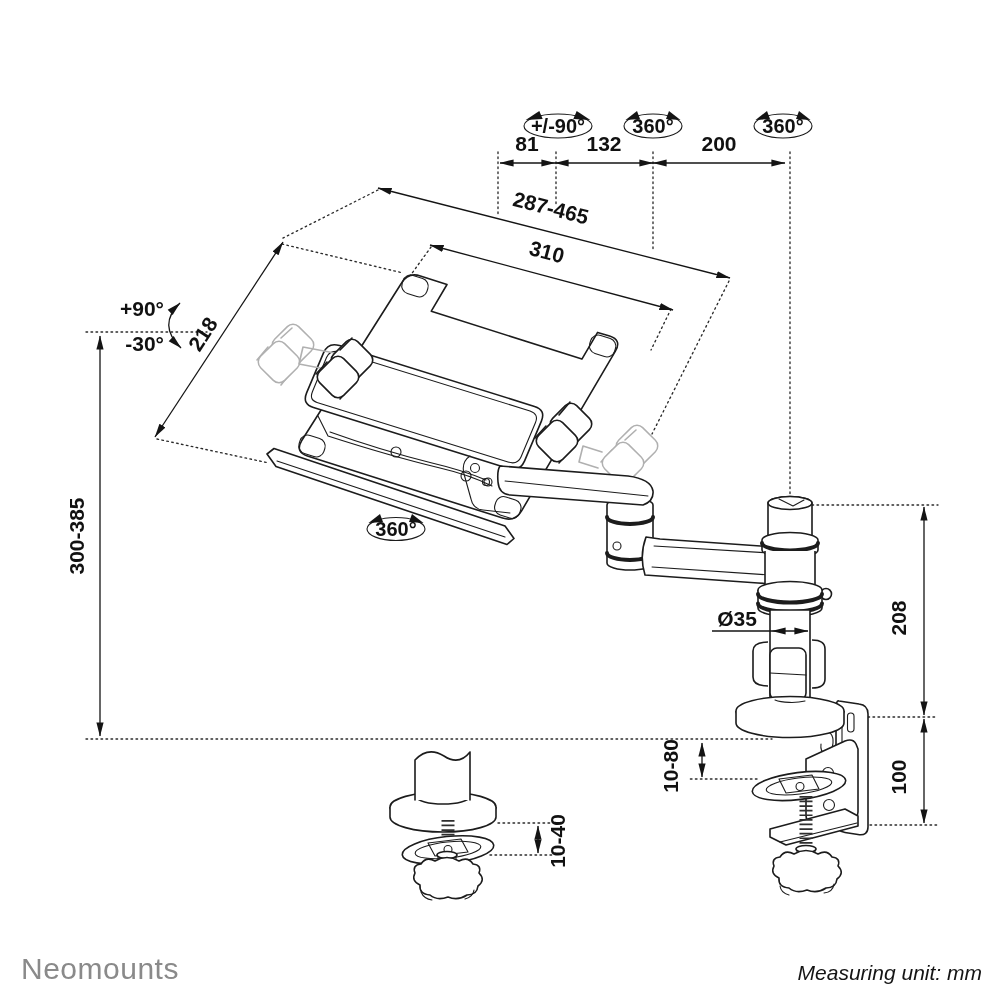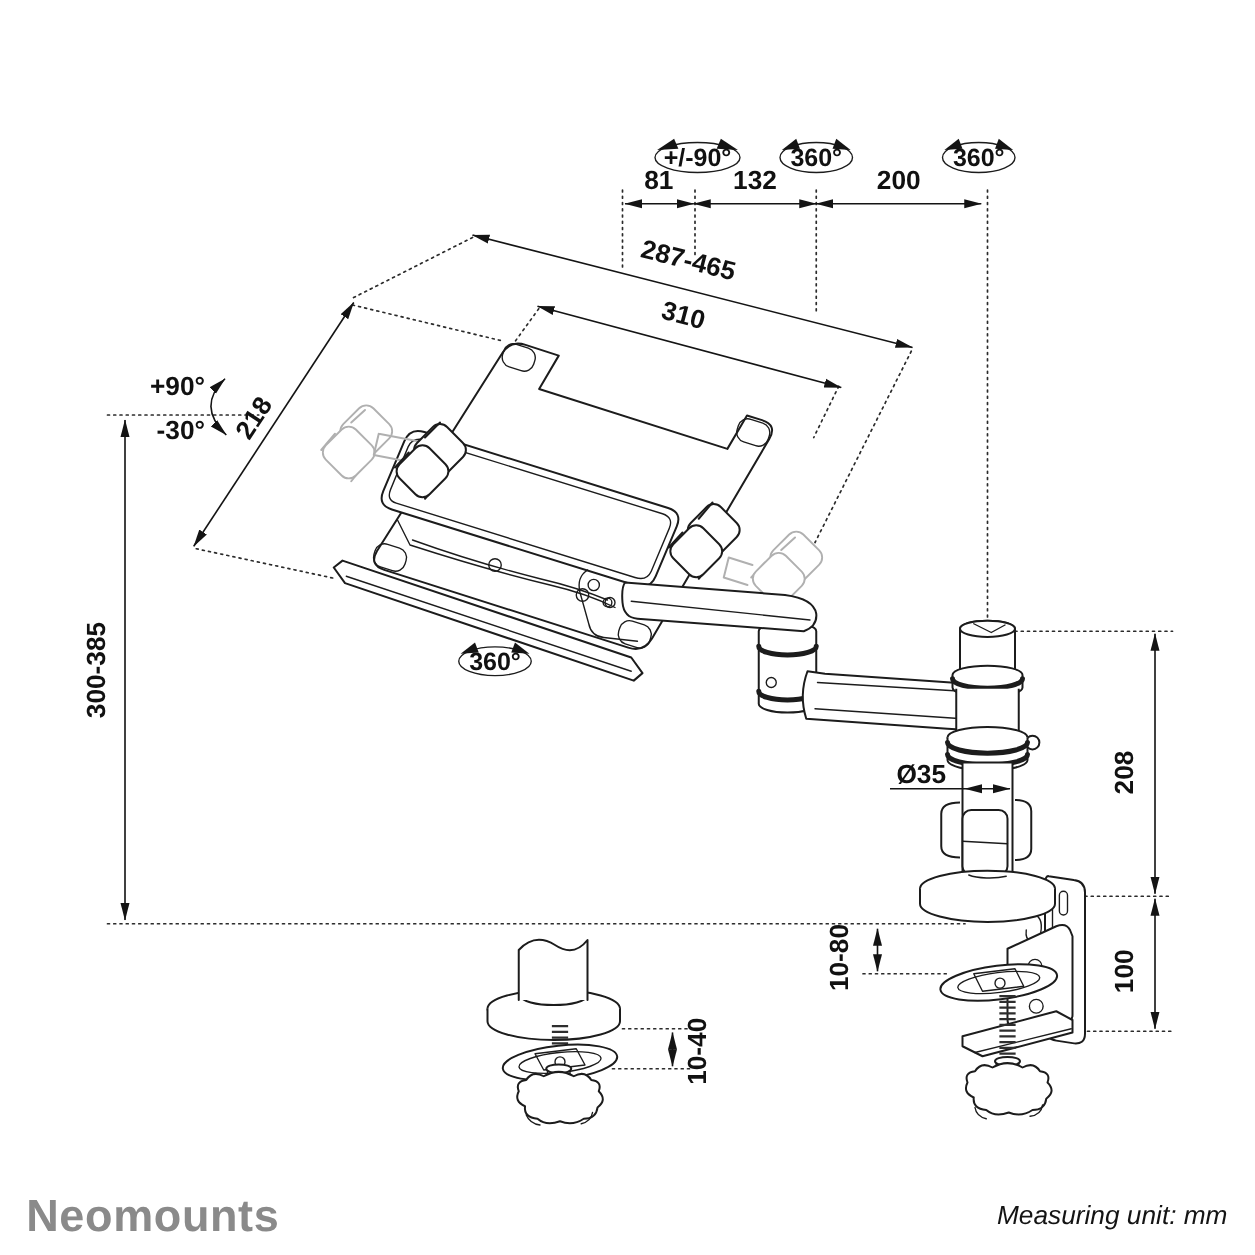--- a/index.html
+++ b/index.html
@@ -14,21 +14,21 @@
   .band{stroke-width:4;}
   .ghost{stroke:#b0b0b0;}
   .ghostf{fill:#ffffff;stroke:#b0b0b0;stroke-width:1.5;stroke-linejoin:round;}
   .dim {fill:none;stroke:#141414;stroke-width:1.3;}
   .dot {fill:none;stroke:#2b2b2b;stroke-width:1.35;stroke-dasharray:1.6 3.4;stroke-linecap:round;}
   .thr {stroke:#2e2e2e;stroke-width:13;stroke-dasharray:1.7 2.9;}
   .dtx {font-family:"Liberation Sans",sans-serif;font-size:21px;font-weight:700;fill:#111;}
   .rtx {font-family:"Liberation Sans",sans-serif;font-size:20px;font-weight:700;fill:#111;}
   .arrfill{fill:#141414;stroke:none;}
   
-  .brand{position:absolute;left:21px;top:952px;font-size:36px;font-weight:700;
+  .brand{position:absolute;left:21px;top:952px;font-size:30px;font-weight:400;
          color:#8a8a8a;letter-spacing:.5px;}
   .unit{position:absolute;right:22px;top:961px;font-size:21px;font-weight:400;color:#141414;font-style:italic;}
 </style>
 </head>
 <body>
 
 <div class="stage">
 <svg width="1004" height="1004" viewBox="0 0 1004 1004">
   <defs>
     <marker id="arr" markerWidth="16" markerHeight="12" refX="13.6" refY="5" orient="auto-start-reverse" markerUnits="userSpaceOnUse">

